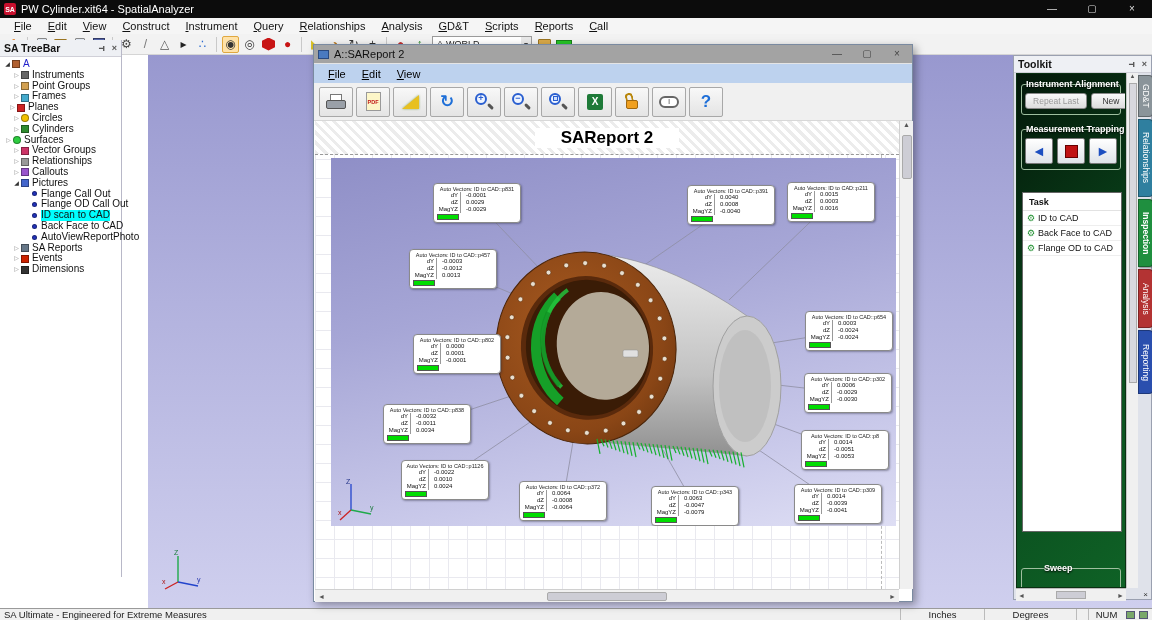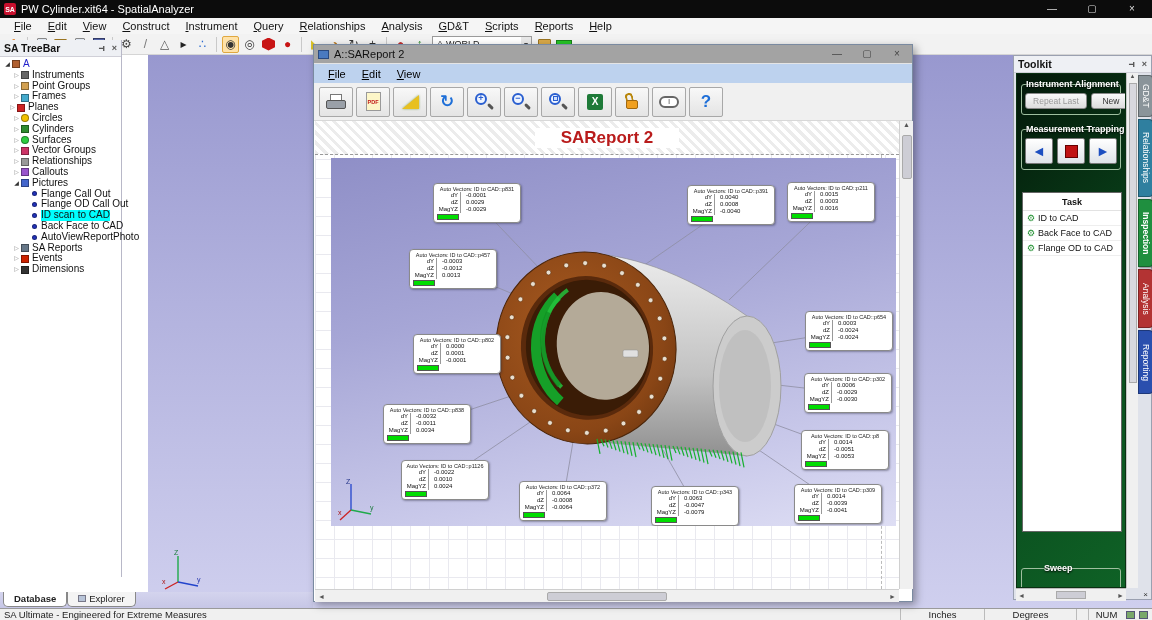--- a/index.html
+++ b/index.html
@@ -82,21 +82,21 @@
   .ic-lock { position:relative; width:16px; height:18px; }
   .ic-lock .shk { position:absolute; left:1px; top:0; width:8px; height:8px; border:2px solid #b8860b; border-bottom:none; border-radius:5px 5px 0 0; transform:rotate(-14deg); }
   .ic-lock .bod { position:absolute; left:2px; top:7px; width:12px; height:9px; background:#f0a020; border:1px solid #a06810; border-radius:2px; }
   .ic-textbox { width:20px; height:12px; border:2px solid #666; border-radius:6px; background:#fff; display:flex; align-items:center; justify-content:center; font-size:8px; color:#555; }
 
   
   .rep-content { position:absolute; left:1px; top:76px; width:584px; height:468px; background:
       linear-gradient(#e9e9ef 1px, transparent 1px), linear-gradient(90deg,#e9e9ef 1px, transparent 1px);
       background-size:19px 19px; background-color:#fff; overflow:hidden; }
   .hatch { position:absolute; left:0; top:0; width:584px; height:34px; background:repeating-linear-gradient(45deg,#ececec 0 3px,#ffffff 3px 7px); border-bottom:1px dashed #999; display:flex; align-items:center; justify-content:center; }
-  .ptitle { background:#fff; padding:0 26px; font-size:17px; font-weight:bold; color:#b91c1c; }
+  .ptitle { background:#fff; padding:0 26px; font-size:17px; font-weight:bold; color:#000000; }
   .vmargin { position:absolute; left:566px; top:34px; width:0; height:434px; border-left:1px dashed #bbb; }
   .vscroll { position:absolute; left:585px; top:76px; width:14px; height:468px; background:#f0f0f0; border-left:1px solid #d0d0d0; font-size:7px; color:#555; text-align:center; }
   .vthumb { position:absolute; left:2px; top:14px; width:10px; height:44px; background:#cdcdd5; border:1px solid #aaa; border-radius:2px; }
   .hscroll { position:absolute; left:1px; top:544px; width:584px; height:13px; background:#f0f0f0; border-top:1px solid #d0d0d0; font-size:7px; color:#555; display:flex; align-items:center; justify-content:space-between; padding:0 3px; }
   .hthumb { width:120px; height:9px; background:#cdcdd5; border:1px solid #aaa; border-radius:2px; }
 
   
   .viewport { position:absolute; left:16px; top:37px; width:565px; height:368px; background:linear-gradient(168deg,#8f8fc7 0%,#a6a6d6 38%,#c9c9ea 78%,#dedef4 100%); overflow:hidden; }
   .viewport svg.scene { position:absolute; left:0; top:0; }
 
@@ -111,21 +111,21 @@
   .toolkit { position:absolute; left:1013px; top:55px; width:139px; height:545px; background:#dfe2ea; border:1px solid #9aa0b0; }
   .tk-body { position:absolute; left:2px; top:17px; width:110px; height:515px; background:linear-gradient(135deg,#04180a 0%,#0a4a1d 55%,#0f6226 100%); border:1px solid #0a3012; overflow:hidden; }
   .tk-fs { border:1px solid #9fbf9f; border-radius:3px; margin:6px 4px 4px 4px; padding:4px 3px 5px 3px; position:relative; }
   .tk-leg { position:absolute; top:-6px; left:4px; background:transparent; color:#fff; font-size:9px; font-weight:bold; white-space:nowrap; text-shadow:0 1px 2px #000; }
   .tk-btnrow { display:flex; gap:4px; margin-top:4px; }
   .tk-btn { height:16px; background:linear-gradient(#fafafa,#dcdcdc); border:1px solid #888; border-radius:3px; font-size:8.5px; display:flex; align-items:center; justify-content:center; color:#333; flex:none; }
   .tk-btn.dis { color:#999; }
   .mt-btn { width:29px; height:26px; background:linear-gradient(#ffffff,#dfe3e8); border:1px solid #777; border-radius:2px; display:flex; align-items:center; justify-content:center; font-size:14px; }
   .mt-arrow { color:#1d4fc0; font-weight:bold; }
   .mt-stop { width:13px; height:13px; background:#c01212; border:1px solid #600; }
-  .tasklist { position:absolute; left:5px; top:118px; width:100px; height:340px; background:#fff; border:1px solid #666; font-size:9px; color:#111; padding:2px 0;text-align:center; }
+  .tasklist { position:absolute; left:5px; top:118px; width:100px; height:340px; background:#fff; border:1px solid #666; font-size:9px; color:#111; padding:2px 0; }
   .task-h { font-weight:bold; padding:2px 6px 3px 6px; border-bottom:1px solid #e2e2e2; }
   .task-row { display:flex; align-items:center; gap:3px; padding:2px 2px 2px 4px; border-bottom:1px solid #eee; white-space:nowrap; }
   .tgear { color:#1f8f2f; font-size:9px; }
   .tk-hscroll { position:absolute; left:2px; top:532px; width:110px; height:13px; background:#f0f0f0; border-top:1px solid #bbb; display:flex; align-items:center; justify-content:space-between; font-size:7px; color:#555; padding:0 2px; }
   .tk-hthumb { width:30px; height:8px; background:#cdcdd5; border:1px solid #aaa; }
   .tk-vscroll { position:absolute; left:112px; top:17px; width:12px; height:515px; background:#f0f0f0; border-left:1px solid #c5c5c5; font-size:6px; color:#555; text-align:center; }
   .tk-vthumb { position:absolute; left:2px; top:10px; width:8px; height:300px; background:#d8d8de; border:1px solid #aaa; }
   .tk-x { position:absolute; left:126px; top:533px; width:11px; height:11px; font-size:8px; color:#333; text-align:center; line-height:11px; }
   .tabstrip { position:absolute; left:124px; top:17px; width:15px; height:515px; }
   .vtab { position:absolute; left:0; width:15px; writing-mode:vertical-rl; color:#fff; font-size:8.5px; display:flex; align-items:center; justify-content:center; border-radius:0 4px 4px 0; border:1px solid rgba(0,0,0,.3); }
@@ -154,21 +154,21 @@
       <span class="mi">Edit</span>
       <span class="mi">View</span>
       <span class="mi">Construct</span>
       <span class="mi">Instrument</span>
       <span class="mi">Query</span>
       <span class="mi">Relationships</span>
       <span class="mi">Analysis</span>
       <span class="mi">GD&amp;T</span>
       <span class="mi">Scripts</span>
       <span class="mi">Reports</span>
-      <span class="mi">Help</span>
+      <span class="mi">Call</span>
     </div>
 
   <div class="toolbar" id="host-toolbar">
       <span class="ti" style="color: rgb(224, 120, 24);">✚</span>
       <span class="tsep"></span>
       <span class="ti">
         <span class="sh-file"></span>
       </span>
       <span class="ti">
         <span class="sh-folder"></span>
@@ -260,21 +260,21 @@
         <div class="trow" style="padding-left: 12px;">
           <span class="tarw">▷</span>
           <span class="ticon circle" style="background: rgb(242, 194, 0);"></span>
           <span class="tlabel">Circles</span>
         </div>
         <div class="trow" style="padding-left: 12px;">
           <span class="tarw">▷</span>
           <span class="ticon sq" style="background: rgb(46, 139, 46);"></span>
           <span class="tlabel">Cylinders</span>
         </div>
-        <div class="trow" style="padding-left: 12px;">
+        <div class="trow" style="padding-left: 4px;">
           <span class="tarw">▷</span>
           <span class="ticon circle" style="background: rgb(46, 204, 64);"></span>
           <span class="tlabel">Surfaces</span>
         </div>
         <div class="trow" style="padding-left: 12px;">
           <span class="tarw">▷</span>
           <span class="ticon sq" style="background: rgb(204, 51, 102);"></span>
           <span class="tlabel">Vector Groups</span>
         </div>
         <div class="trow" style="padding-left: 12px;">
@@ -328,29 +328,20 @@
           <span class="tlabel">Events</span>
         </div>
         <div class="trow" style="padding-left: 12px;">
           <span class="tarw">▷</span>
           <span class="ticon sq" style="background: rgb(51, 51, 51);"></span>
           <span class="tlabel">Dimensions</span>
         </div>
       </div>
   </div>
 
-  <div class="host-tabs" id="host-tabs">
-      <span class="btab active">
-        <span>Database</span>
-      </span>
-      <span class="btab">
-        <span class="bicon"></span>
-        <span>Explorer</span>
-      </span>
-    </div>
 
   <div class="statusbar">
     <span class="sleft">SA Ultimate - Engineered for Extreme Measures</span>
     <span class="scell" style="width:84px">Inches</span>
     <span class="scell" style="width:92px">Degrees</span>
     <span class="scell" style="width:12px"></span>
     <span class="scell" style="width:36px">NUM</span>
     <span class="sled"></span>
     <span class="sled" style="margin-right:4px"></span>
   </div>

